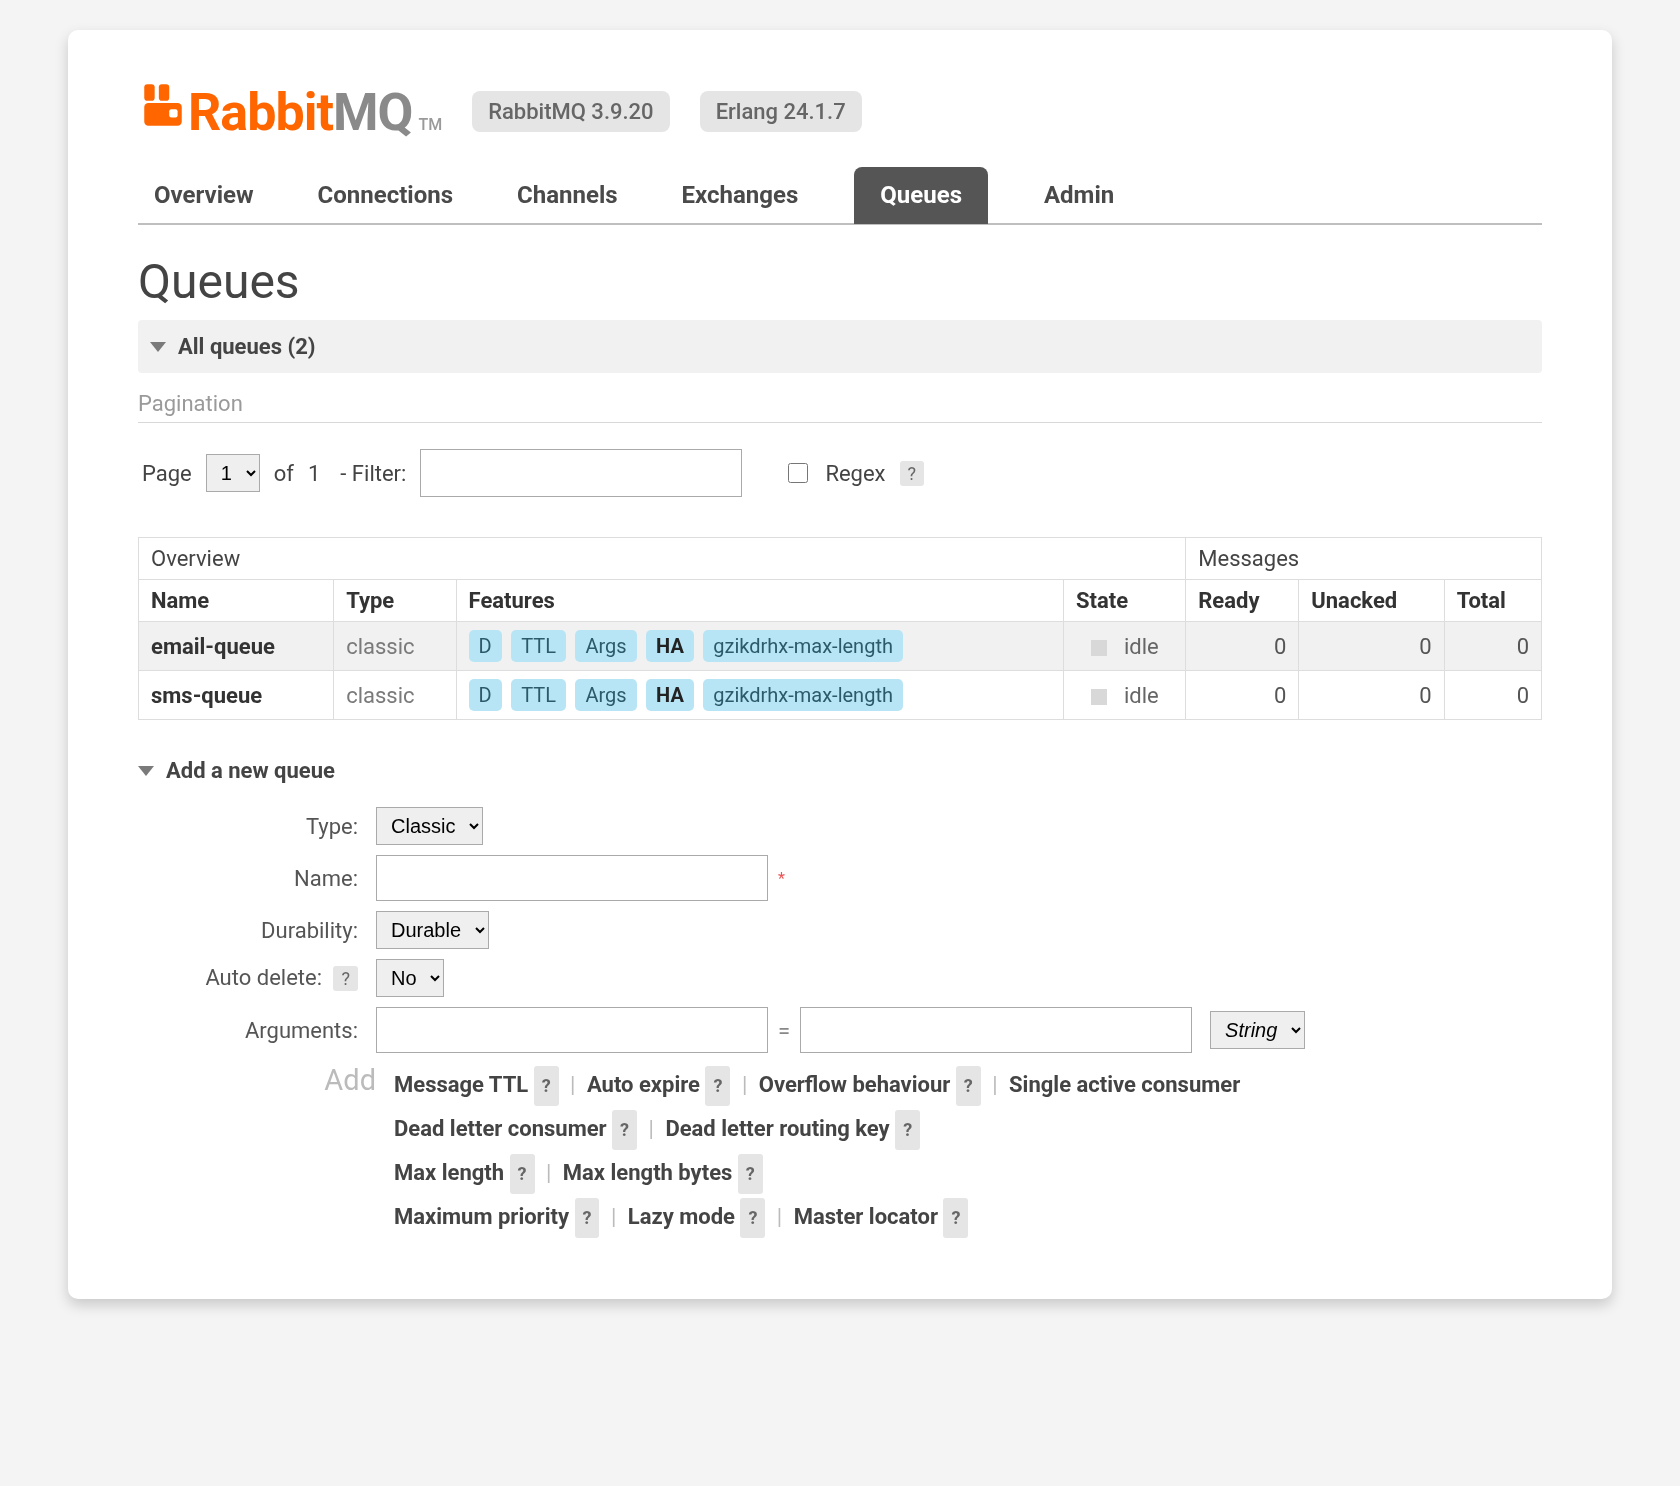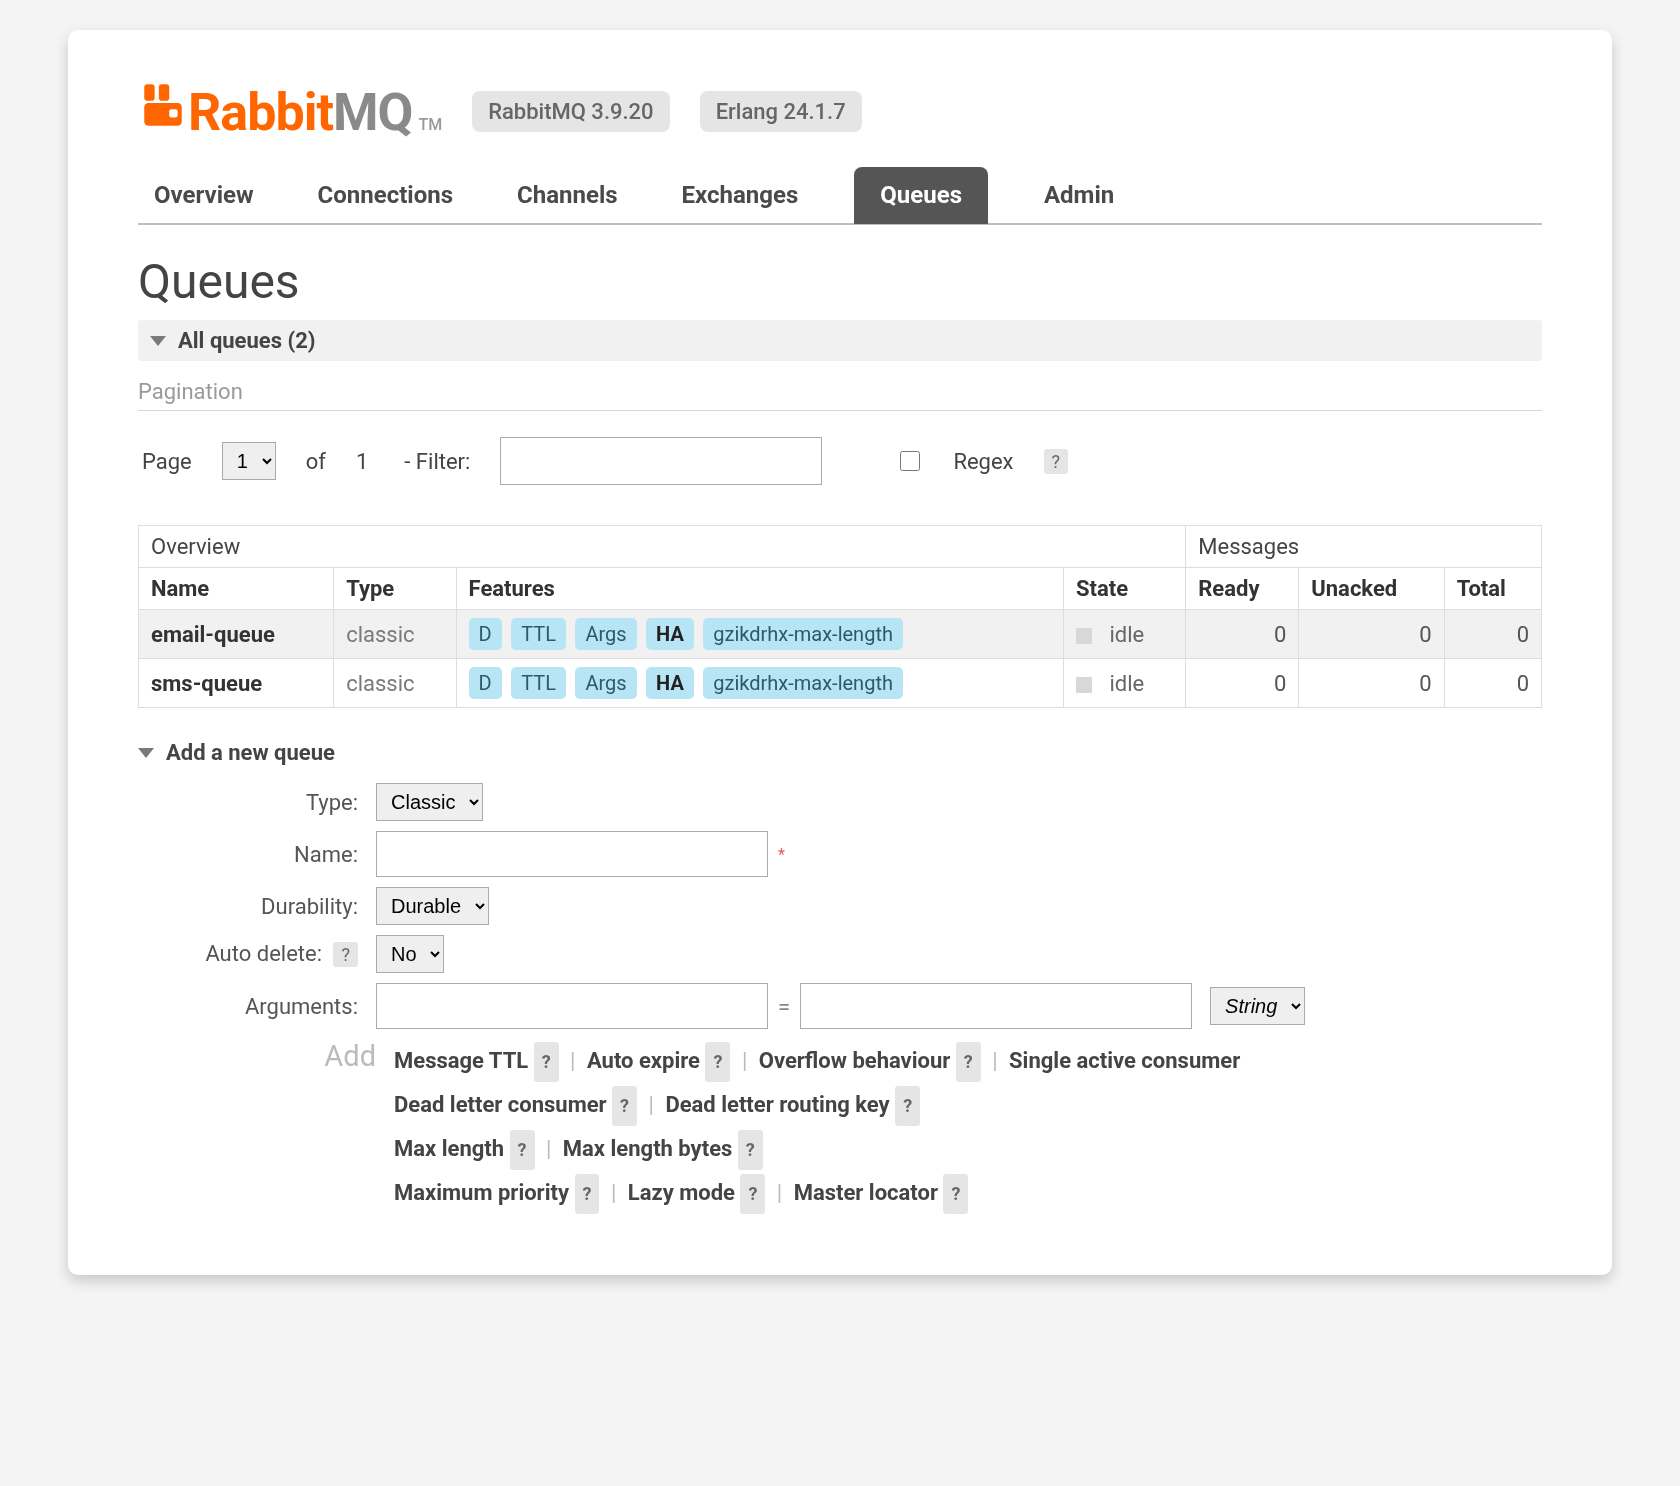--- a/index.html
+++ b/index.html
@@ -73,21 +73,21 @@
   
   h1.page-title {
     font-size: 48px;
     font-weight: 400;
     color: #444;
     margin: 28px 0 10px 0;
   }
   .section-header {
     background: #f1f1f1;
     border-radius: 4px;
-    padding: 8px 12px;
+    padding: 14px 12px;
     display: flex;
     align-items: center;
     gap: 12px;
     font-size: 22px;
     font-weight: 700;
     color: #444;
     cursor: pointer;
   }
   .tri-down {
     width: 0; height: 0;
@@ -100,21 +100,21 @@
   .pagination-label {
     font-size: 22px;
     color: #9a9a9a;
     border-bottom: 1px solid #d8d8d8;
     padding: 18px 0 6px 0;
     margin-bottom: 26px;
   }
   .pager-row {
     display: flex;
     align-items: center;
-    gap: 30px;
+    gap: 14px;
     font-size: 22px;
     color: #444;
     margin-bottom: 40px;
     padding-left: 4px;
   }
   .pager-row select, .pager-row input[type="text"] {
     font-size: 20px;
     padding: 6px 10px;
     border: 1px solid #aaa;
   }
@@ -141,21 +141,21 @@
   table.qtable th, table.qtable td {
     border: 1px solid #ddd;
     padding: 8px 12px;
     text-align: left;
     vertical-align: middle;
   }
   table.qtable th { font-weight: 700; color: #333; background: #fff; }
   table.qtable .group-th { font-weight: 400; font-size: 22px; color: #444; }
   table.qtable tr.row-even td { background: #f1f1f1; }
   table.qtable td.num { text-align: right; color: #555; }
-  table.qtable td.state { text-align: left; color: #666; }
+  table.qtable td.state { text-align: center; color: #666; }
   .queue-name { font-weight: 700; color: #333; }
   .queue-type { color: #7a7a7a; }
 
   .tag {
     display: inline-block;
     background: #b7e5f5;
     color: #2d5a6b;
     border-radius: 5px;
     padding: 4px 10px;
     font-size: 20px;

